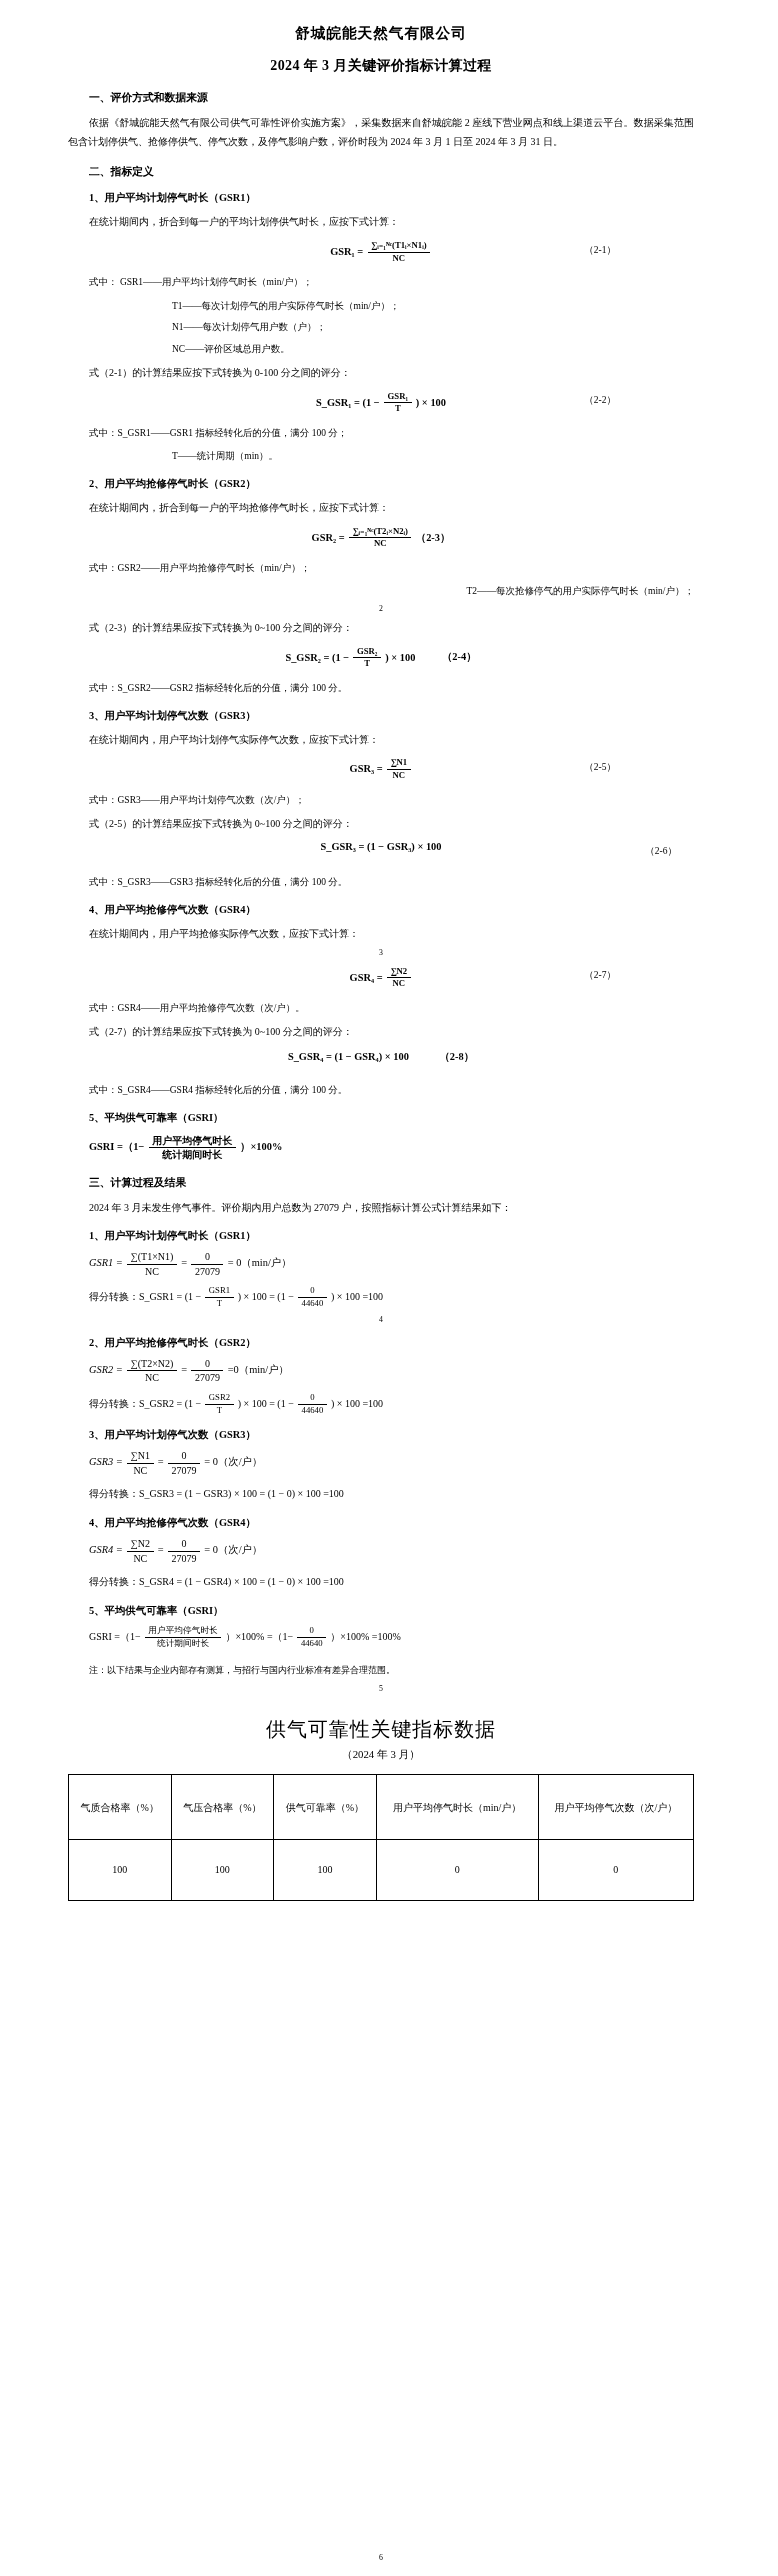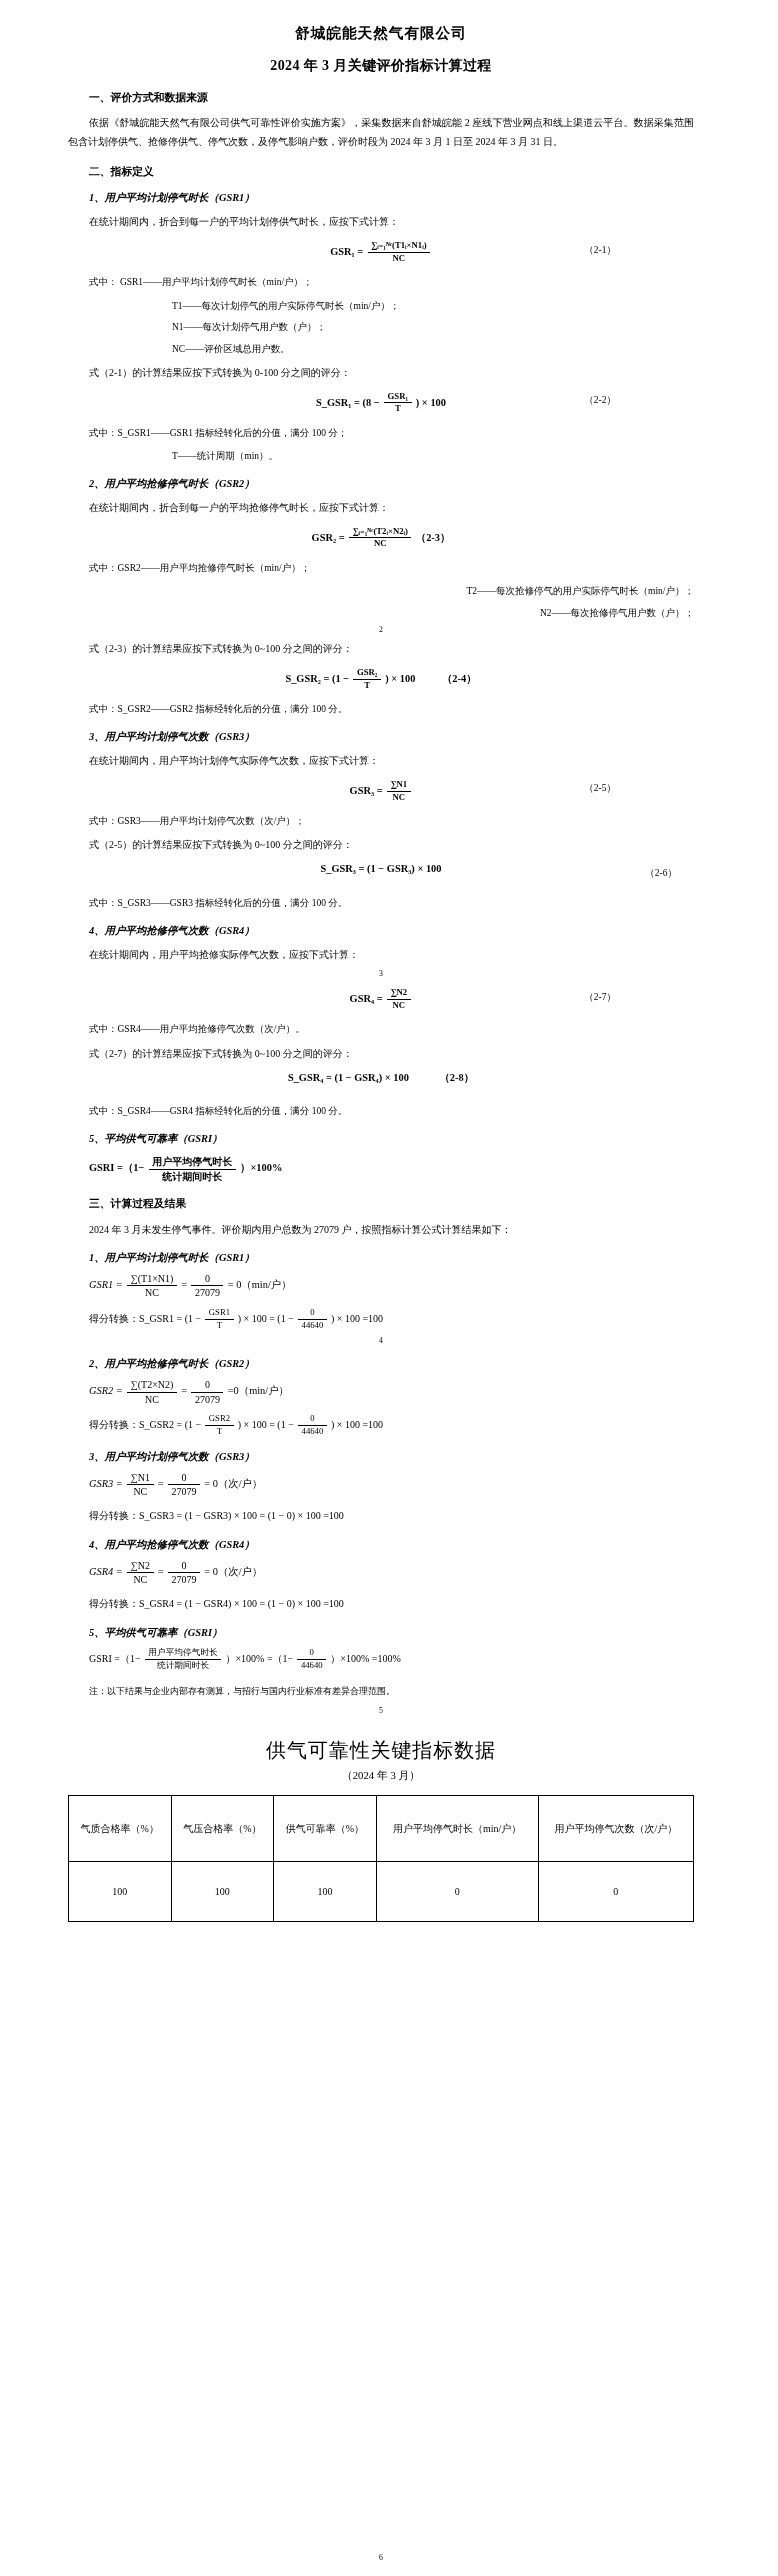--- a/index.html
+++ b/index.html
@@ -37,21 +37,20 @@
     font-size: 10.8px;
     font-weight: bold;
     margin: 14px 0 8.7px 0;
     text-indent: 21px;
   }
   .sub-h {
     font-size: 10.4px;
     font-weight: bold;
     margin: 12px 0 7px 0;
     text-indent: 21px;
-    font-style: italic;
   }
   .para {
     font-size: 10px;
     line-height: 1.9;
     text-indent: 21px;
     margin: 5.2px 0;
     text-align: justify;
   }
   .note {
     font-size: 9px;
@@ -191,21 +190,21 @@
     </div>
     <div class="eqno">（2-1）</div>
   </div>
   <div class="where">式中：  GSR1——用户平均计划停气时长（min/户）；</div>
   <div class="where-sub">T1——每次计划停气的用户实际停气时长（min/户）；</div>
   <div class="where-sub">N1——每次计划停气用户数（户）；</div>
   <div class="where-sub">NC——评价区域总用户数。</div>
   <div class="para">式（2-1）的计算结果应按下式转换为 0-100 分之间的评分：</div>
   <div class="formula-row">
     <div class="formula-center">
-      <span>S_GSR₁ = (8 −</span>
+      <span>S_GSR₁ = (1 −</span>
       <span class="mf">
         <span class="num">GSR₁</span>
         <span class="den">T</span>
       </span>
       <span>) × 100</span>
     </div>
     <div class="eqno">（2-2）</div>
   </div>
   <div class="where">式中：S_GSR1——GSR1 指标经转化后的分值，满分 100 分；</div>
   <div class="where-sub">T——统计周期（min）。</div>
@@ -217,21 +216,20 @@
       <span>GSR₂ =</span>
       <span class="mf">
         <span class="num">∑ᵢ₌₁ᴺᶜ(T2ᵢ×N2ᵢ)</span>
         <span class="den">NC</span>
       </span>
       <span style="">（2-3）</span>
     </div>
   </div>
   <div class="where">式中：GSR2——用户平均抢修停气时长（min/户）；</div>
   <div class="where-sub2">T2——每次抢修停气的用户实际停气时长（min/户）；</div>
-  <div class="where-sub2">N2——每次抢修停气用户数（户）；</div>
   <div class="stray">2</div>
   <div class="para">式（2-3）的计算结果应按下式转换为 0~100 分之间的评分：</div>
   <div class="formula-row">
     <div class="formula-center">
       <span>S_GSR₂ = (1 −</span>
       <span class="mf">
         <span class="num">GSR₂</span>
         <span class="den">T</span>
       </span>
       <span>) × 100</span>

